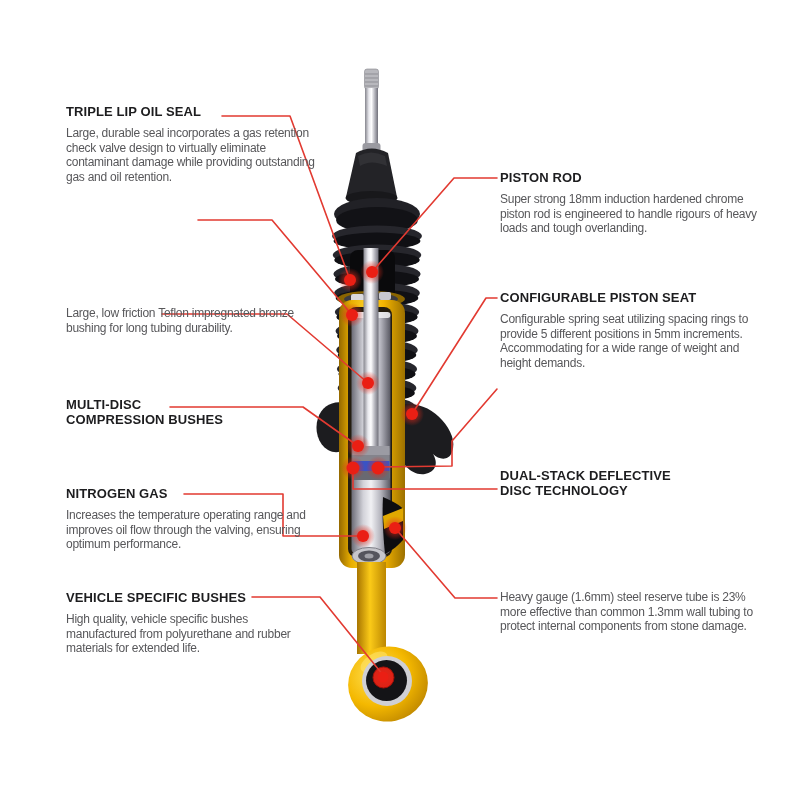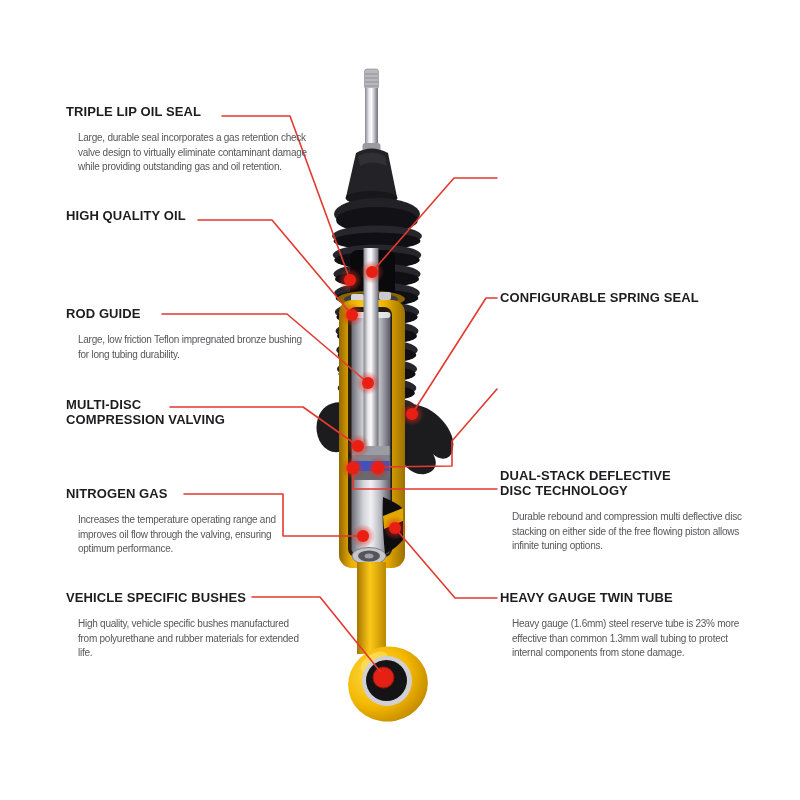--- a/index.html
+++ b/index.html
@@ -7,21 +7,21 @@
     position:relative;width:800px;height:800px;background:#ffffff;overflow:hidden;
     font-family:"Liberation Sans","DejaVu Sans",sans-serif;
   }
   #art{position:absolute;left:0;top:0;width:800px;height:800px;}
   .callout{position:absolute;}
   .callout h3{
     margin:0 0 7px 0;font-size:13px;line-height:15px;font-weight:bold;
     color:#1d1d1f;letter-spacing:.1px;
   }
   .callout p{
-    margin:12px;font-size:10px;line-height:14.5px;letter-spacing:-.25px;color:#57575a;
+    margin:0;font-size:12px;line-height:14.5px;letter-spacing:-.25px;color:#57575a;
   }
   .col-left{left:66px;width:255px;}
   .col-right{left:500px;width:272px;}
   .tw160 h3{max-width:160px;}
   .tw195 h3{max-width:195px;}
 </style>
 </head>
 <body>
 
 <div id="canvas">
@@ -212,43 +212,44 @@
           <circle cx="383" cy="677" r="5.5" fill="#ea1f14"></circle>
         </g>
     </g>
   </svg>
 
   <div class="callout col-left" style="top:104px">
     <h3>TRIPLE LIP OIL SEAL</h3>
     <p>Large, durable seal incorporates a gas retention check valve design to virtually eliminate contaminant damage while providing outstanding gas and oil retention.</p>
   </div>
   <div class="callout col-left" style="top:208px">
-    <h3>HIGH QUALITY OIL</h3>
   </div>
   <div class="callout col-left" style="top:306px">
-    <h3>ROD GUIDE</h3>
     <p>Large, low friction Teflon impregnated bronze bushing for long tubing durability.</p>
   </div>
   <div class="callout col-left tw160" style="top:397px">
-    <h3>MULTI-DISC COMPRESSION VALVING</h3>
+    <h3>MULTI-DISC COMPRESSION BUSHES</h3>
   </div>
   <div class="callout col-left" style="top:486px">
     <h3>NITROGEN GAS</h3>
     <p>Increases the temperature operating range and improves oil flow through the valving, ensuring optimum performance.</p>
   </div>
   <div class="callout col-left" style="top:590px">
     <h3>VEHICLE SPECIFIC BUSHES</h3>
     <p>High quality, vehicle specific bushes manufactured from polyurethane and rubber materials for extended life.</p>
   </div>
 
+  <div class="callout col-right" style="top:170px">
+    <h3>PISTON ROD</h3>
+    <p>Super strong 18mm induction hardened chrome piston rod is engineered to handle rigours of heavy loads and tough overlanding.</p>
+  </div>
   <div class="callout col-right" style="top:290px">
-    <h3>CONFIGURABLE SPRING SEAL</h3>
+    <h3>CONFIGURABLE PISTON SEAT</h3>
+    <p>Configurable spring seat utilizing spacing rings to provide 5 different positions in 5mm increments. Accommodating for a wide range of weight and height demands.</p>
   </div>
   <div class="callout col-right tw195" style="top:468px">
     <h3>DUAL-STACK DEFLECTIVE DISC TECHNOLOGY</h3>
-    <p>Durable rebound and compression multi deflective disc stacking on either side of the free flowing piston allows infinite tuning options.</p>
   </div>
   <div class="callout col-right" style="top:590px">
-    <h3>HEAVY GAUGE TWIN TUBE</h3>
     <p>Heavy gauge (1.6mm) steel reserve tube is 23% more effective than common 1.3mm wall tubing to protect internal components from stone damage.</p>
   </div>
 
 </div>
 
 </body></html>

